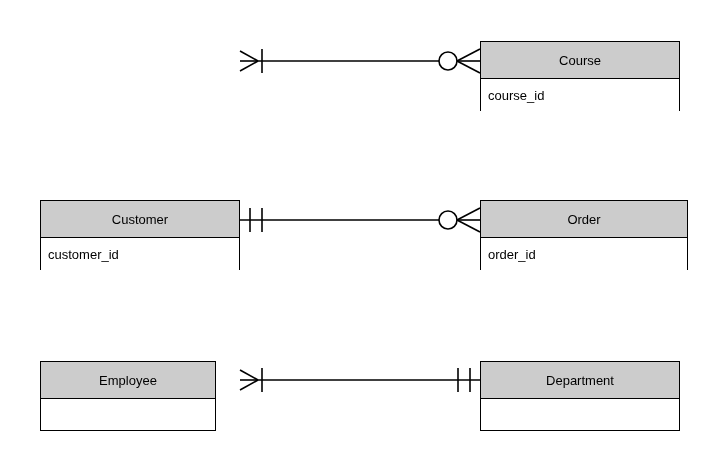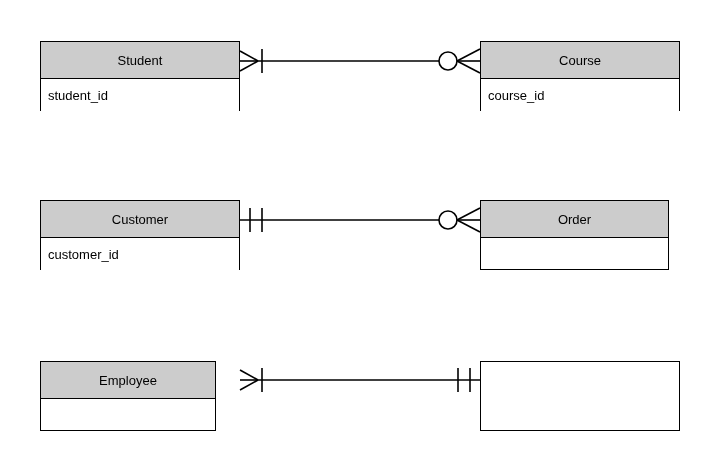--- a/index.html
+++ b/index.html
@@ -117,39 +117,37 @@
       </g>
 
       <g>
         <line x1="458" y1="368" x2="458" y2="392"></line>
         <line x1="470" y1="368" x2="470" y2="392"></line>
       </g>
     </g>
 
   </svg>
 
-  <div class="entity" style="left:40px; top:41px; width:200px; height:70px;">
-    <div class="entity-header">Student</div>
-    <div class="entity-body">student_id</div>
-  </div>
 
   <div class="entity" style="left:40px; top:200px; width:200px; height:70px;">
     <div class="entity-header">Customer</div>
     <div class="entity-body">customer_id</div>
   </div>
 
   <div class="entity" style="left:480px; top:41px; width:200px; height:70px;">
     <div class="entity-header">Course</div>
     <div class="entity-body">course_id</div>
   </div>
 
-  <div class="entity" style="left:480px; top:200px; width:189px; height:70px;">
+  <div class="entity" style="left:480px; top:200px; width:208px; height:70px;">
     <div class="entity-header">Order</div>
+    <div class="entity-body">order_id</div>
   </div>
 
   <div class="entity" style="left:40px; top:361px; width:176px; height:70px;">
     <div class="entity-header">Employee</div>
   </div>
 
   <div class="entity" style="left:480px; top:361px; width:200px; height:70px;">
+    <div class="entity-header">Department</div>
   </div>
 
 </div>
 
 </body></html>

